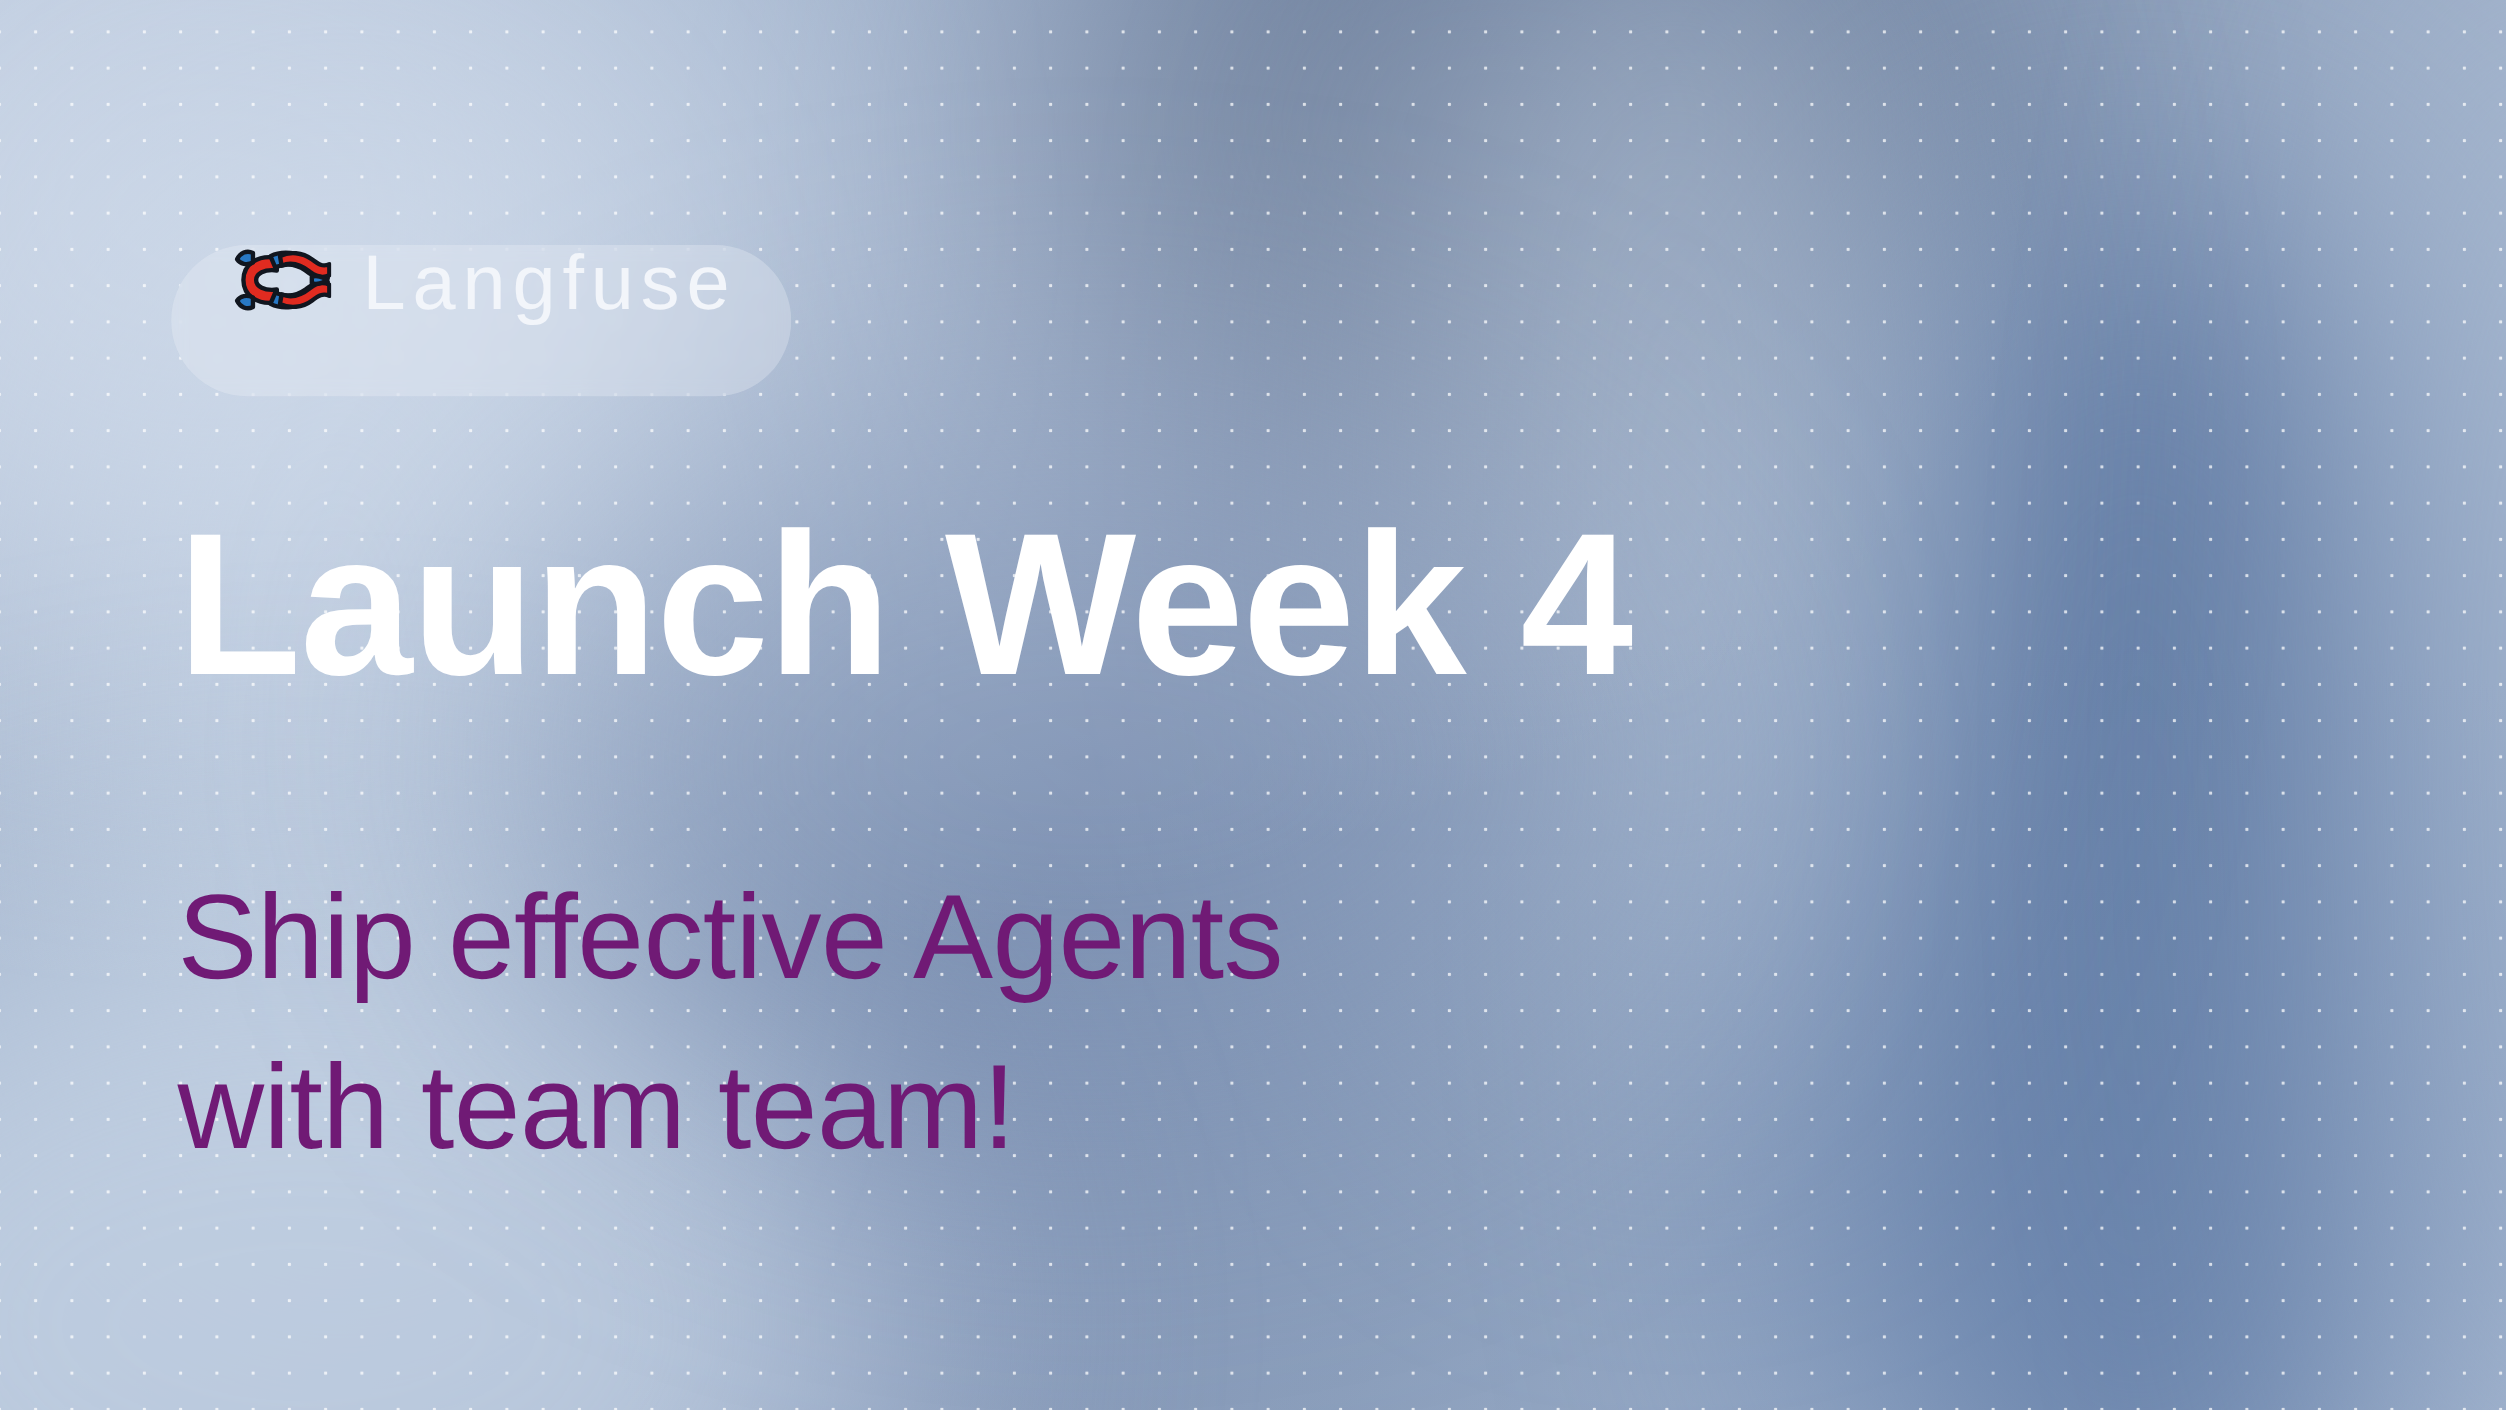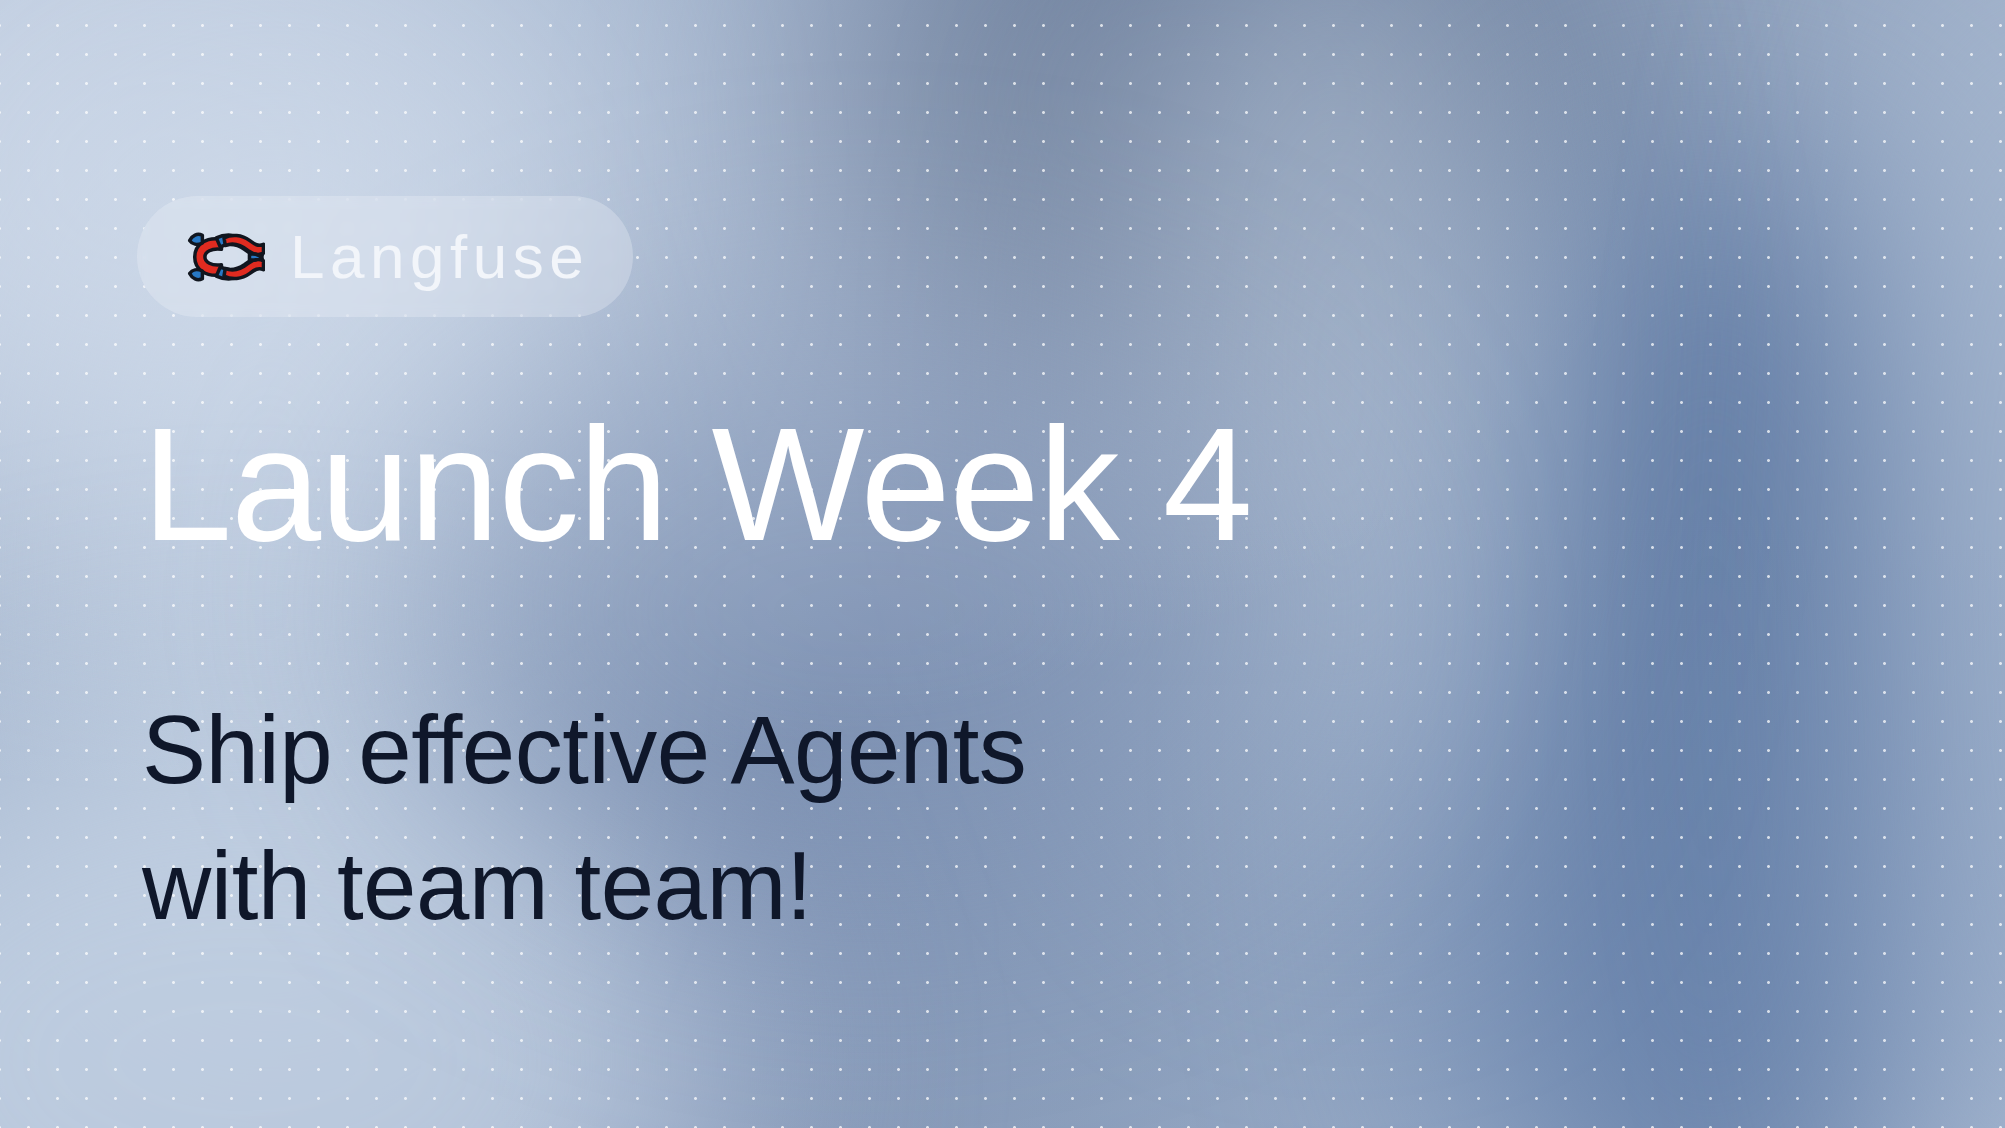--- a/index.html
+++ b/index.html
@@ -101,21 +101,21 @@
     width: 100%; height: 100%;
   }
 
   
   .badge {
     position: absolute;
     left: 137px;
     top: 196px;
     height: 121px;
     display: flex;
-    align-items: center;
+    align-items: flex-start;
     gap: 25px;
     padding: 0 44px 0 46px;
     box-sizing: border-box;
     border-radius: 999px;
     background: rgba(238, 243, 250, 0.30);
     backdrop-filter: blur(6px);
   }
   .badge-logo {
     width: 82px;
     height: 56px;
@@ -131,38 +131,38 @@
     line-height: 1;
   }
 
   
   .headline {
     position: absolute;
     left: 142px;
     top: 398px;
     margin: 0;
     font-size: 162px;
-    font-weight: 400;
+    font-weight: 700;
     letter-spacing: -1px;
     line-height: 1.06;
     color: #ffffff;
     white-space: nowrap;
   }
 
   
   .subtitle {
     position: absolute;
     left: 142px;
     top: 682px;
     margin: 0;
     font-size: 96px;
     font-weight: 400;
     line-height: 1.42;
     letter-spacing: -0.5px;
-    color: #0f172a;
+    color: #701a75;
   }
   .subtitle .line { display: block; }
 </style>
 </head>
 <body>
 
 <div id="banner">
 
   <div class="bg-layer bg-base"></div>
   <div class="bg-layer">

